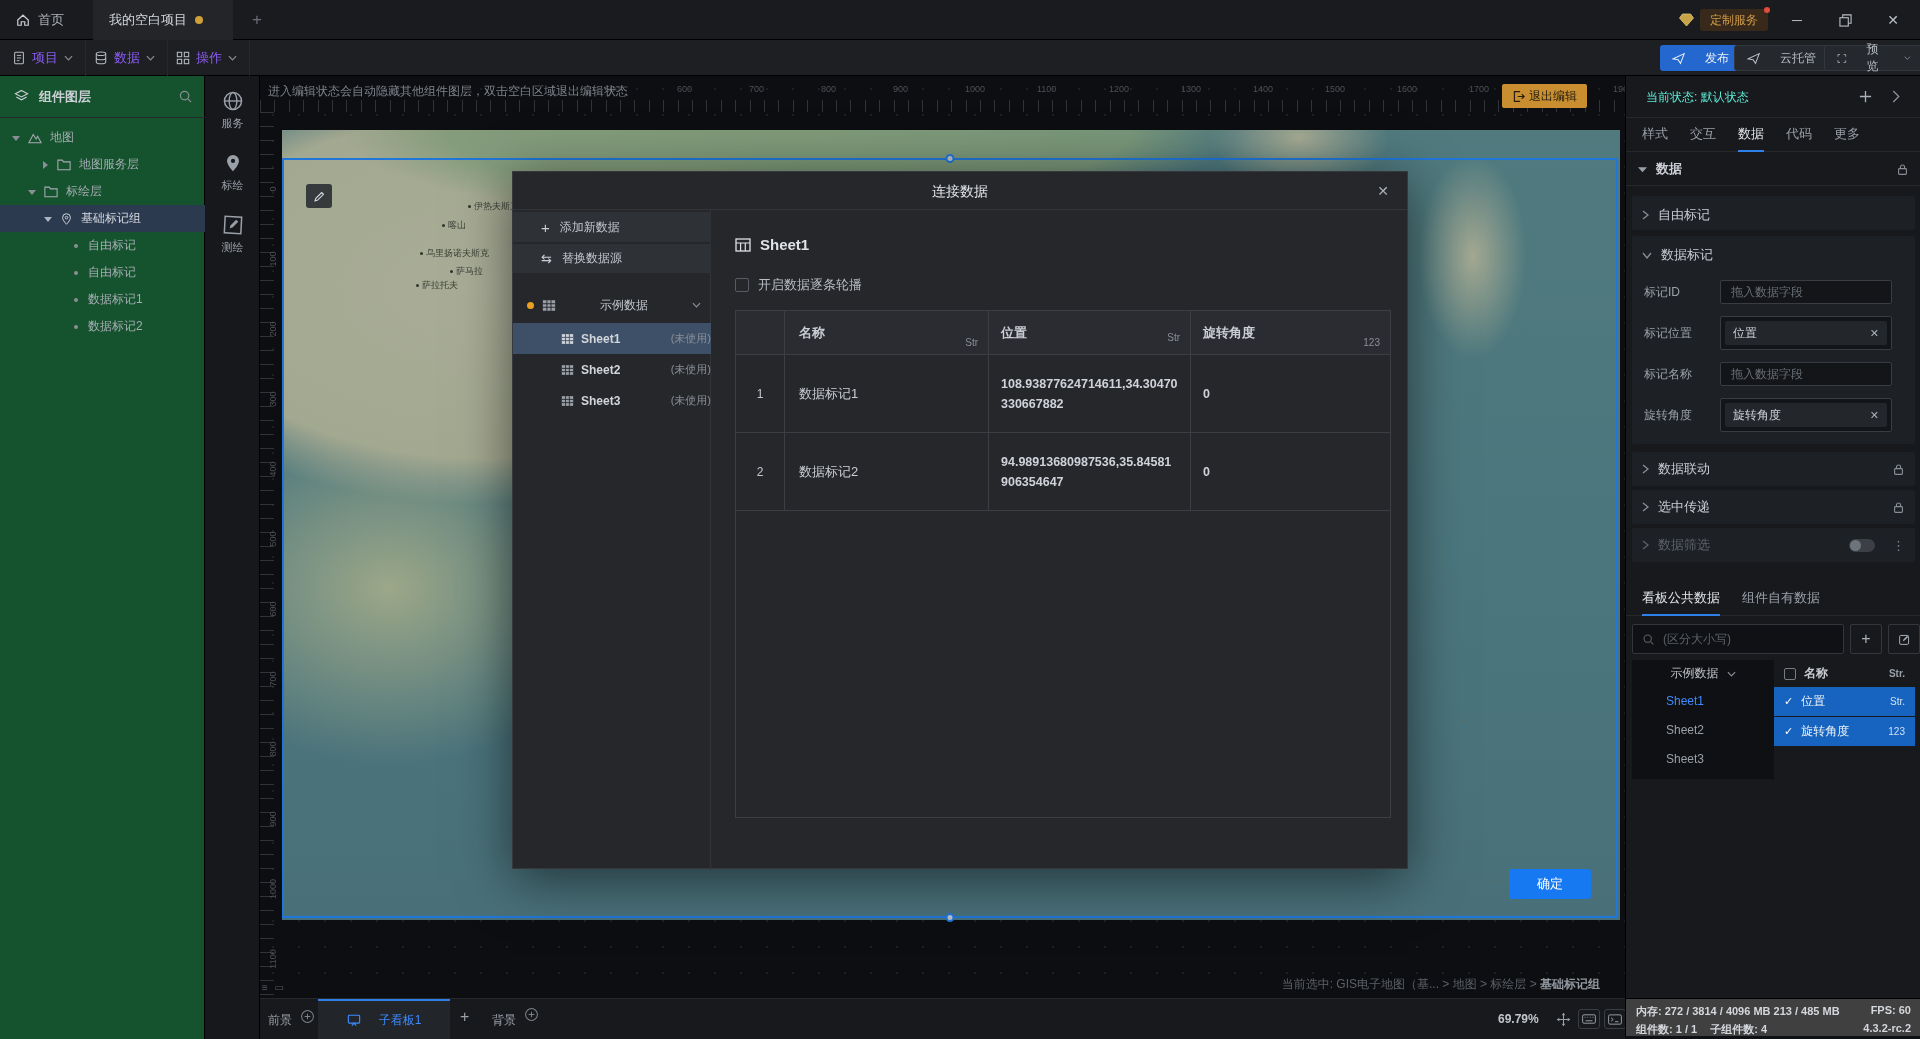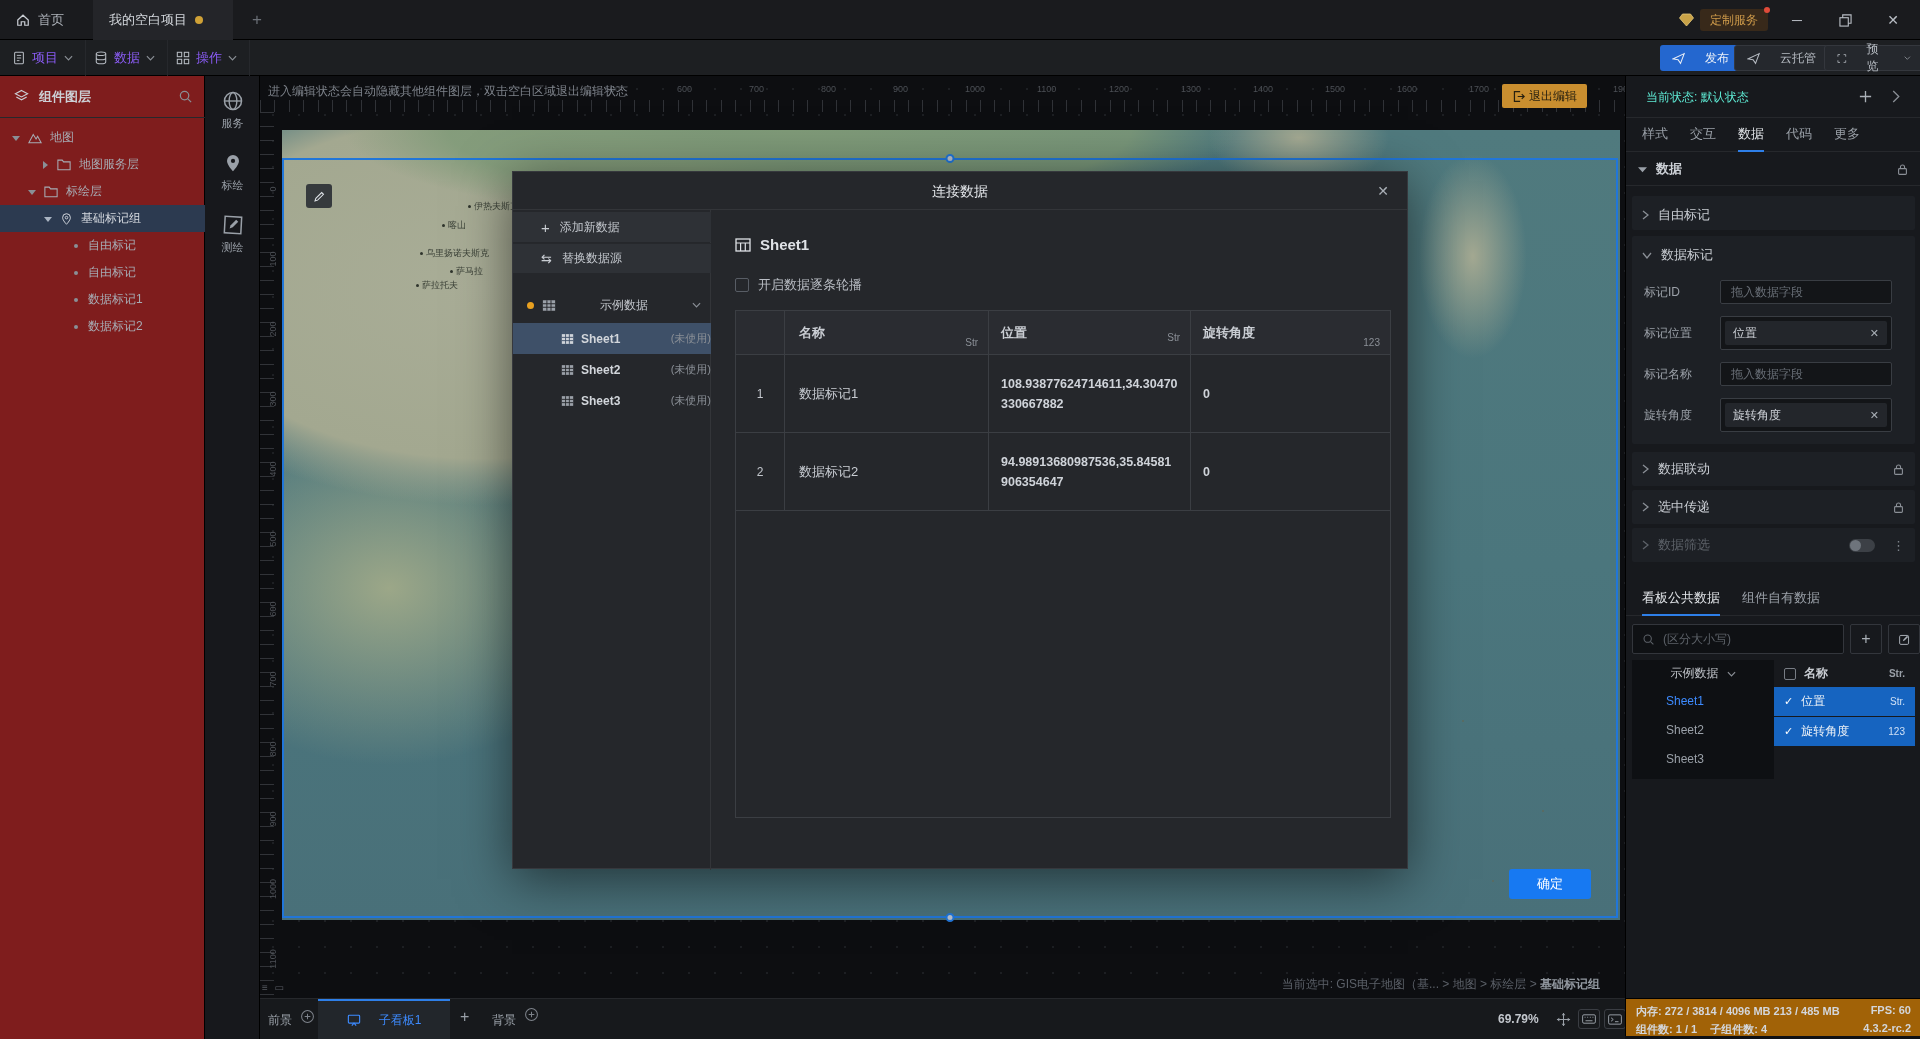--- a/index.html
+++ b/index.html
@@ -20,21 +20,21 @@
   .win-btn { position:absolute; top:0; width:46px; height:40px; color:#b9bec5; display:flex; align-items:center; justify-content:center; font-size:14px; cursor:pointer; }
 
   
   #menubar { left:0; top:40px; width:1920px; height:36px; background:#1d1f22; border-bottom:1px solid #000; }
   .menu-item { position:absolute; top:0; height:36px; display:flex; align-items:center; gap:6px; padding:0 12px; font-size:13px; color:#8b5cf6; cursor:pointer; border-right:1px solid #26282c; }
   .mbtn { position:absolute; top:5px; height:26px; border-radius:3px; display:flex; align-items:center; gap:20px; padding:0 12px; font-size:12px; cursor:pointer; }
   .mbtn.primary { background:#2467cf; color:#e8eef7; }
   .mbtn.ghost { background:#25282d; color:#b7bcc3; border:1px solid #34373d; }
 
   
-  #sidebar { left:0; top:76px; width:205px; height:963px; background:#7f1d1d; border-right:1px solid #000; }
+  #sidebar { left:0; top:76px; width:205px; height:963px; background:#14532d; border-right:1px solid #000; }
   .sb-head { position:absolute; left:0; top:0; width:205px; height:42px; border-bottom:1px solid #26282c; display:flex; align-items:center; gap:10px; padding:0 14px; font-size:13px; font-weight:bold; color:#ccd0d6; }
   .sb-search { position:absolute; right:12px; top:13px; color:#8a8f96; cursor:pointer; }
   .tree-row { position:absolute; left:0; width:205px; height:27px; display:flex; align-items:center; font-size:12px; color:#a7acb4; cursor:pointer; }
   .tree-row.sel { background:#2c3a50; color:#d6dae0; }
   .tw { display:inline-block; }
   .arr { width:8px; height:8px; margin-right:8px; }
   .bullet { width:4px; height:4px; border-radius:50%; background:#8a8f96; margin-right:10px; }
 
   
   #strip { left:205px; top:76px; width:55px; height:963px; background:#17181c; border-right:1px solid #000; }
@@ -140,21 +140,21 @@
   .bl-item.sel { color:#3d8bff; }
   #browser-right { position:absolute; left:148px; width:141px; }
   .br-head { height:27px; display:flex; align-items:center; gap:8px; padding:0 10px; font-size:12px; font-weight:bold; color:#c9cdd3; }
   .br-row { height:29px; display:flex; align-items:center; gap:8px; padding:0 10px; font-size:12px; color:#eef2f7; background:#1664c0; cursor:pointer; }
   .br-type { margin-left:auto; font-size:10px; color:#9aa0a8; }
   .br-row .br-type { color:#cfe0f5; }
   .sq { width:12px; height:12px; border:1px solid #787d85; border-radius:2px; }
   .ck { font-size:11px; color:#fff; }
 
   
-  #stats { left:1625px; top:998px; width:295px; height:38px; background:#a16207; border-top:1px solid #000; border-left:1px solid #000; font-size:11px; font-weight:bold; color:#d3d6db; }
+  #stats { left:1625px; top:998px; width:295px; height:38px; background:#404040; border-top:1px solid #000; border-left:1px solid #000; font-size:11px; font-weight:bold; color:#d3d6db; }
   .st-line { position:absolute; left:10px; width:275px; white-space:nowrap; }
   .st-r { position:absolute; right:0; }
 </style>
 </head>
 <body>
 
 <div id="root">
 
   <div id="titlebar" class="abs">
     <div class="tb-tab" style="left:0">

